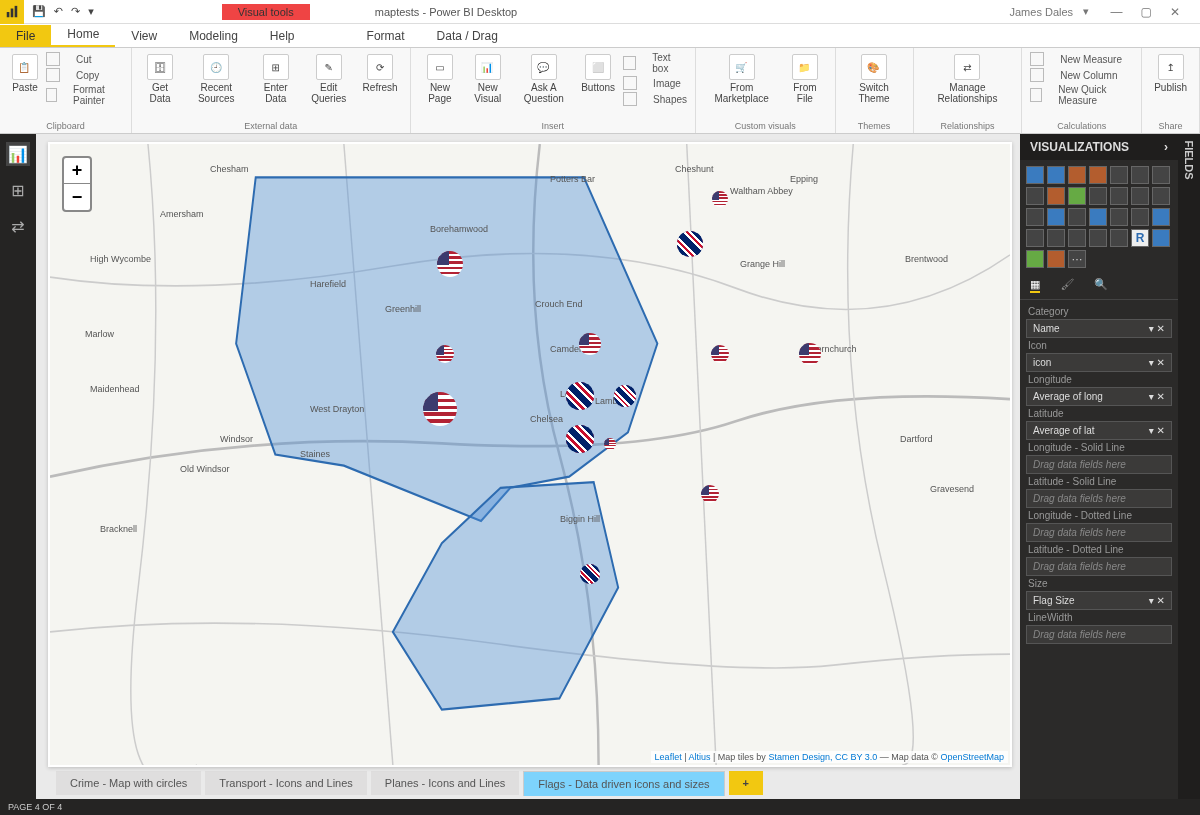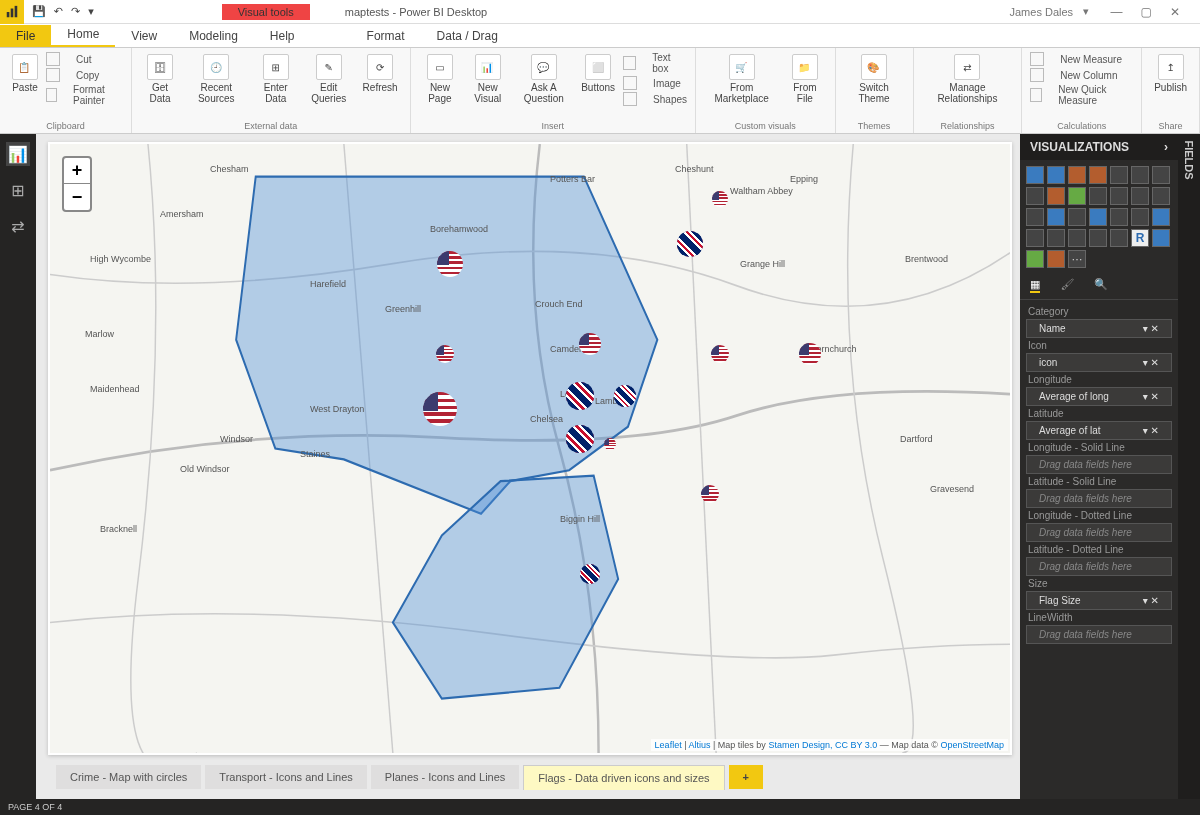--- a/index.html
+++ b/index.html
@@ -5,21 +5,21 @@
 * { margin:0; padding:0; box-sizing:border-box; font-family:"Segoe UI",Arial,sans-serif; }
 body { width:1200px; height:815px; overflow:hidden; background:#fff; }
 
 
 .titlebar { height:24px; background:#fff; display:flex; align-items:center; font-size:11px; border-bottom:1px solid #ddd;}
 .pbi-logo { width:24px; height:24px; background:#F2C811; display:flex; align-items:center; justify-content:center;}
 .pbi-logo svg { width:14px; height:14px;}
 .qat { display:flex; gap:8px; padding:0 8px; align-items:center; color:#444;}
 .qat span { cursor:pointer;}
 .vis-tools { background:#ef4444; color:#333; padding:2px 16px; margin-left:120px; font-size:11px;}
-.doc-title { color:#555;padding-left:35px;}
+.doc-title { margin-left:30px; color:#555;padding-left:35px;}
 .user-area { margin-left:auto; display:flex; align-items:center; gap:10px; padding-right:8px; color:#777;}
 .win-ctrl { display:flex; gap:18px; padding:0 12px; font-size:12px;}
 
 
 .menutabs { height:24px; display:flex; align-items:flex-end; font-size:12px; border-bottom:1px solid #ccc;}
 .menutabs .file { background:#F2C811; color:#333; padding:4px 16px;}
 .menutabs .tab { padding:4px 16px; color:#444; cursor:pointer;}
 .menutabs .tab.active { border-bottom:2px solid #F2C811;}
 .menutabs .gap { width:40px;}
 
@@ -51,40 +51,40 @@
 .flag { position:absolute; border-radius:50%; overflow:hidden; transform:translate(-50%,-50%);}
 .flag .uk { width:100%; height:100%; background:linear-gradient(45deg,#012169 24%,#fff 24% 30%,#C8102E 30% 36%,#fff 36% 42%,#012169 42% 58%,#fff 58% 64%,#C8102E 64% 70%,#fff 70% 76%,#012169 76%),linear-gradient(-45deg,#012169 24%,#fff 24% 30%,#C8102E 30% 36%,#fff 36% 42%,#012169 42% 58%,#fff 58% 64%,#C8102E 64% 70%,#fff 70% 76%,#012169 76%);}
 .flag .us { width:100%; height:100%; background:repeating-linear-gradient(#B22234, #B22234 10%, #fff 10%, #fff 20%);}
 .flag .us::before { content:""; position:absolute; top:0; left:0; width:45%; height:55%; background:#3C3B6E;}
 .road { stroke:#ccc; stroke-width:1.5; fill:none;}
 .road-m { stroke:#bbb; stroke-width:2.5; fill:none;}
 .attrib { position:absolute; right:2px; bottom:2px; font-size:9px; background:rgba(255,255,255,.8); padding:1px 4px; color:#555;}
 .attrib a { color:#0078d4; text-decoration:none;}
 .visctl { position:absolute; top:6px; right:6px; display:flex; gap:6px; color:#888; font-size:11px;}
 
-.page-tabs { height:44px; display:flex; align-items:center; gap:4px; padding-left:8px;}
+.page-tabs { height:32px; display:flex; align-items:center; gap:4px; padding-left:8px;}
 .ptab { background:#dfdede; color:#555; font-size:11px; padding:6px 14px; cursor:pointer;}
-.ptab.active { background:#fef9c3; border:1px solid #ccc; border-bottom:none;}
+.ptab.active { background:#7dd3fc; border:1px solid #ccc; border-bottom:none;}
 .ptab.add { background:#F2C811; color:#444; font-weight:bold;}
 
 
 .rightpanes { display:flex;}
 .vispane { width:158px; background:#2b2a29; color:#ddd; font-size:11px; display:flex; flex-direction:column;}
 .vispane .hdr { background:#1f1e1d; padding:6px 10px; font-weight:600; font-size:12px; display:flex; align-items:center; justify-content:space-between;}
 .visgrid { padding:6px 6px; display:grid; grid-template-columns:repeat(7,18px); gap:3px;}
 .visgrid .vi { width:18px; height:18px; background:#444; border:1px solid #666; cursor:pointer;}
 .visgrid .vi.color1{background:#3a7bbf;} .visgrid .vi.color2{background:#b35d2e;} .visgrid .vi.color3{background:#6a4;}
 .visgrid .vi.Rtile{background:#eee;color:#2d6bb0;font-weight:bold;display:flex;align-items:center;justify-content:center;font-size:12px;}
 .toolrow { display:flex; gap:20px; padding:4px 10px 6px; border-bottom:1px solid #444;}
 .toolrow span { cursor:pointer; color:#999;}
 .toolrow span.sel { color:#fff; border-bottom:2px solid #F2C811;}
 .fieldwells { flex:1; overflow-y:auto; padding:4px 6px;}
 .well { margin-bottom:0;}
 .well .wlabel { color:#999; font-size:10px; padding:2px 2px;}
-.well .witem { background:#3b3a39; border:1px solid #555; padding:3px 12px; display:flex; align-items:center; justify-content:space-between; font-size:10px;}
+.well .witem { background:#3b3a39; border:1px solid #555; padding:3px 6px; display:flex; align-items:center; justify-content:space-between; font-size:10px;}
 .well .witem.empty { color:#888; font-style:italic;}
 .fieldstab { width:22px; background:#1f1e1d; color:#ccc; display:flex; align-items:flex-start; justify-content:center; padding-top:20px;}
 .fieldstab .rot { transform:rotate(90deg); font-size:11px; font-weight:600;}
 
 .statusbar { height:16px; background:#252423; color:#ccc; font-size:9px; display:flex; align-items:center; padding:0 8px;}
 </style>
 </head>
 <body>
 
 <div class="titlebar">

